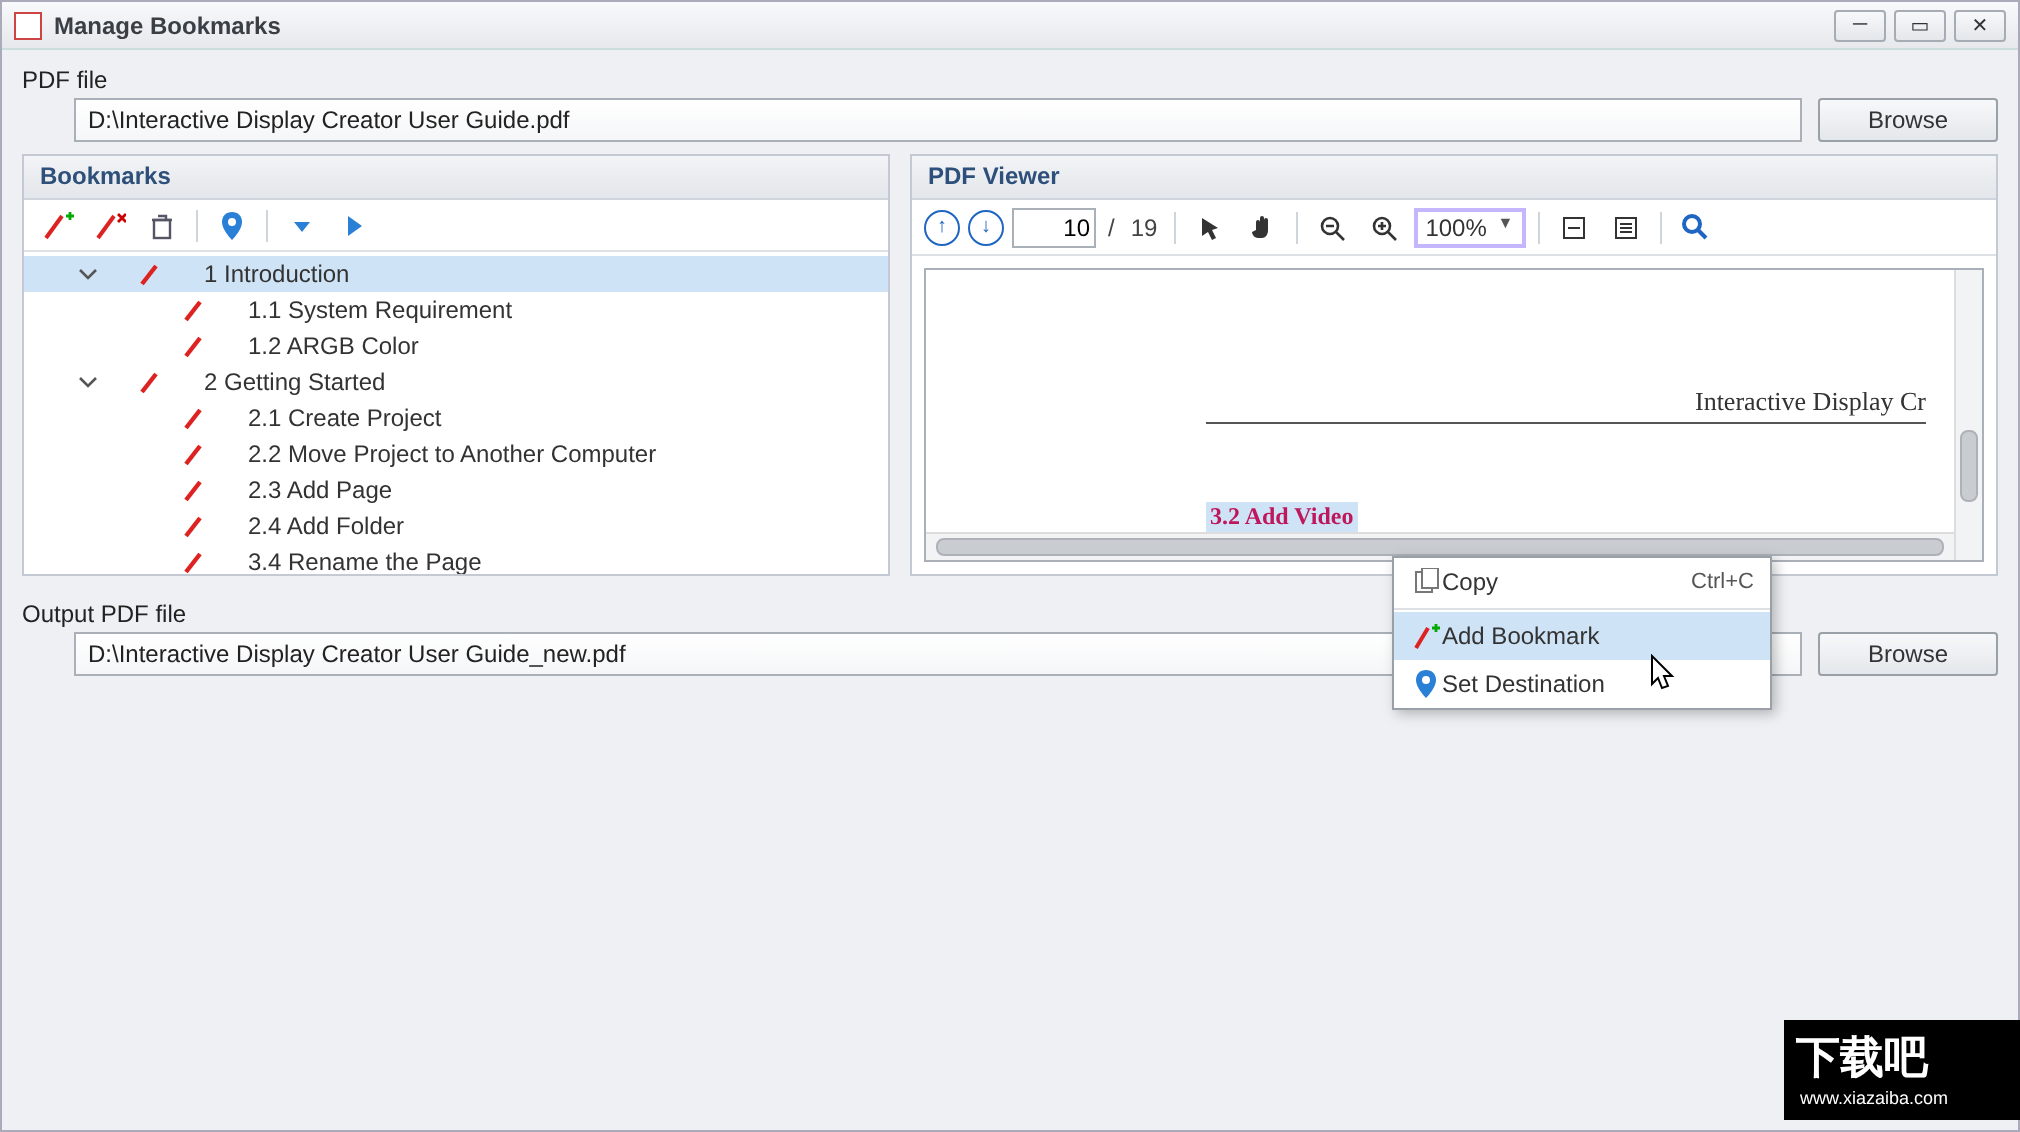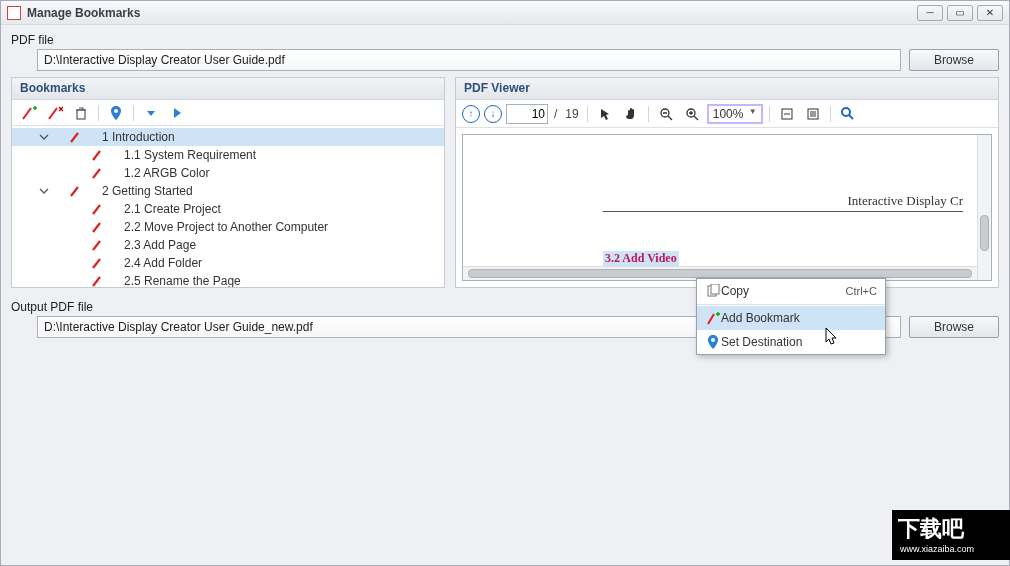--- a/index.html
+++ b/index.html
@@ -212,21 +212,21 @@
               <span class="bmk-label">2.4 Add Folder</span>
             </div>
             <div class="node">
               <span class="pad" style="width: 28px;"></span>
               <span class="exp"></span>
               <span class="bmk-icon">
                 <svg width="12" height="12">
                   <path d="M1 11 L8 2" stroke="#d22" stroke-width="2.2"></path>
                 </svg>
               </span>
-              <span class="bmk-label">2.5 Rename the Page</span>
+              <span class="bmk-label">3.4 Rename the Page</span>
             </div>
           </div>
       </div>
 
       <div class="panel right">
         <div class="panel-header">PDF Viewer</div>
         <div class="pdfbar">
           <div class="circ-btn">↑</div>
           <div class="circ-btn">↓</div>
           <input class="pgfield" value="10" style="">

